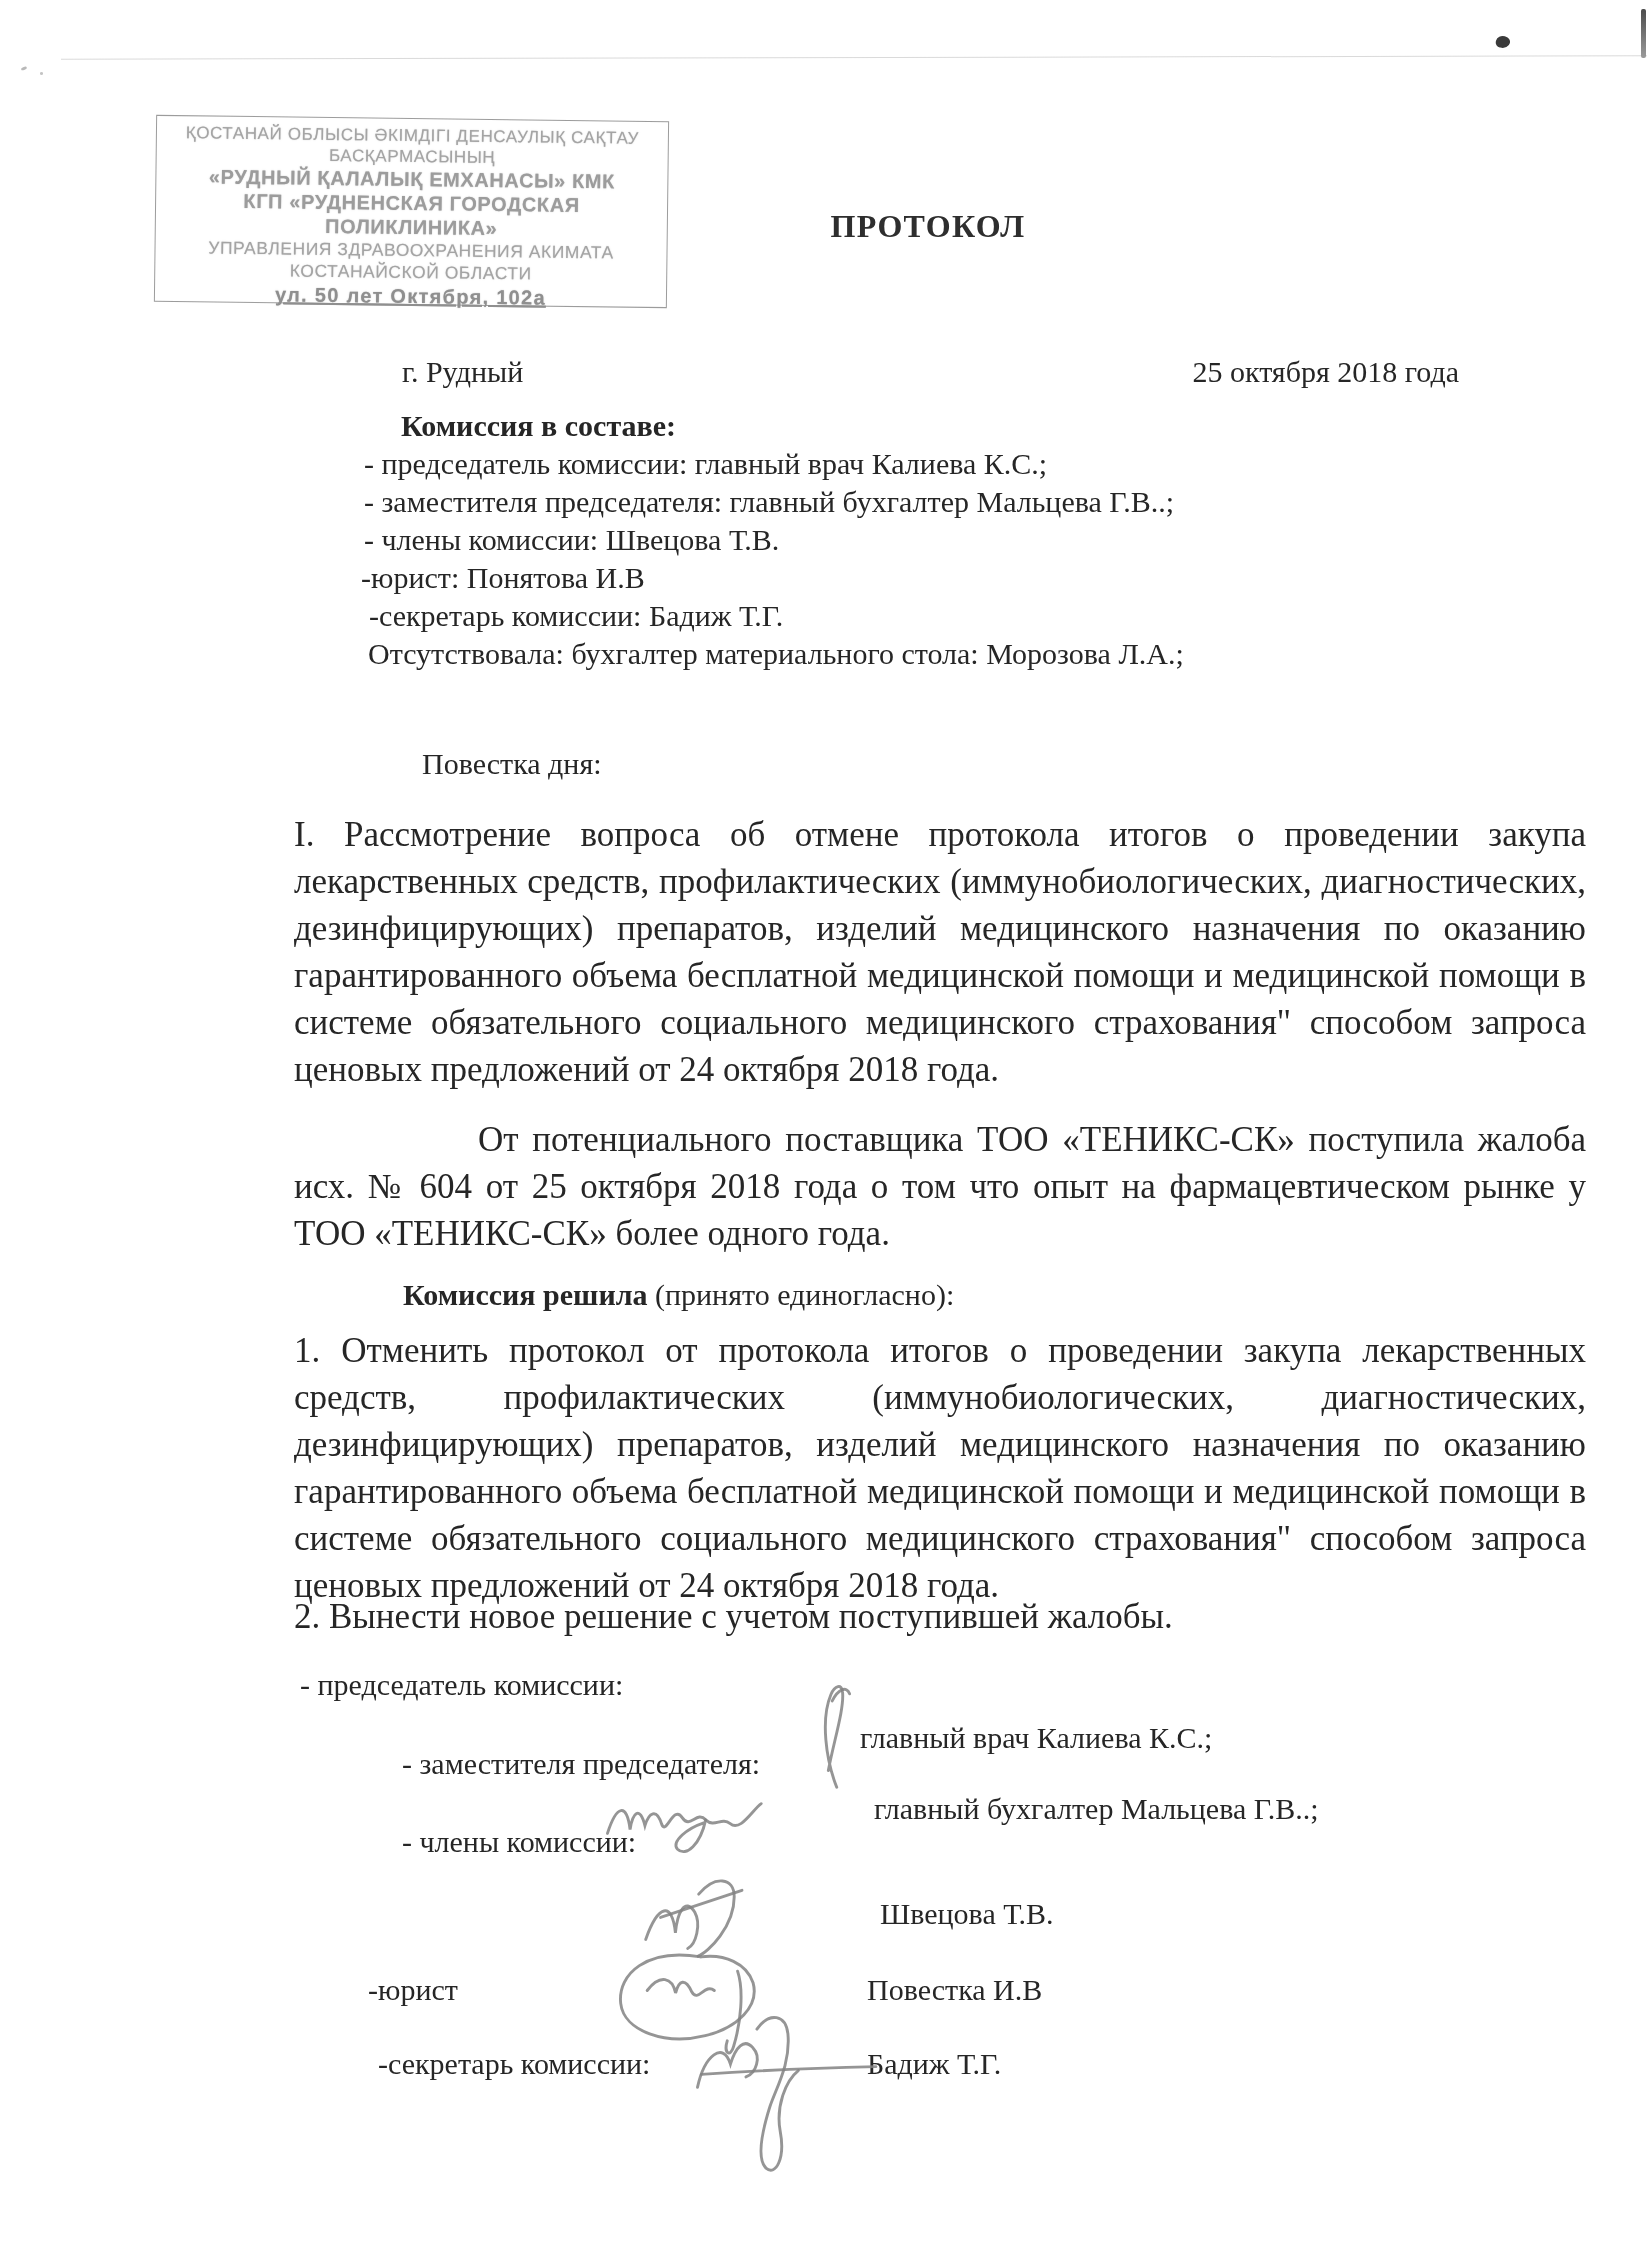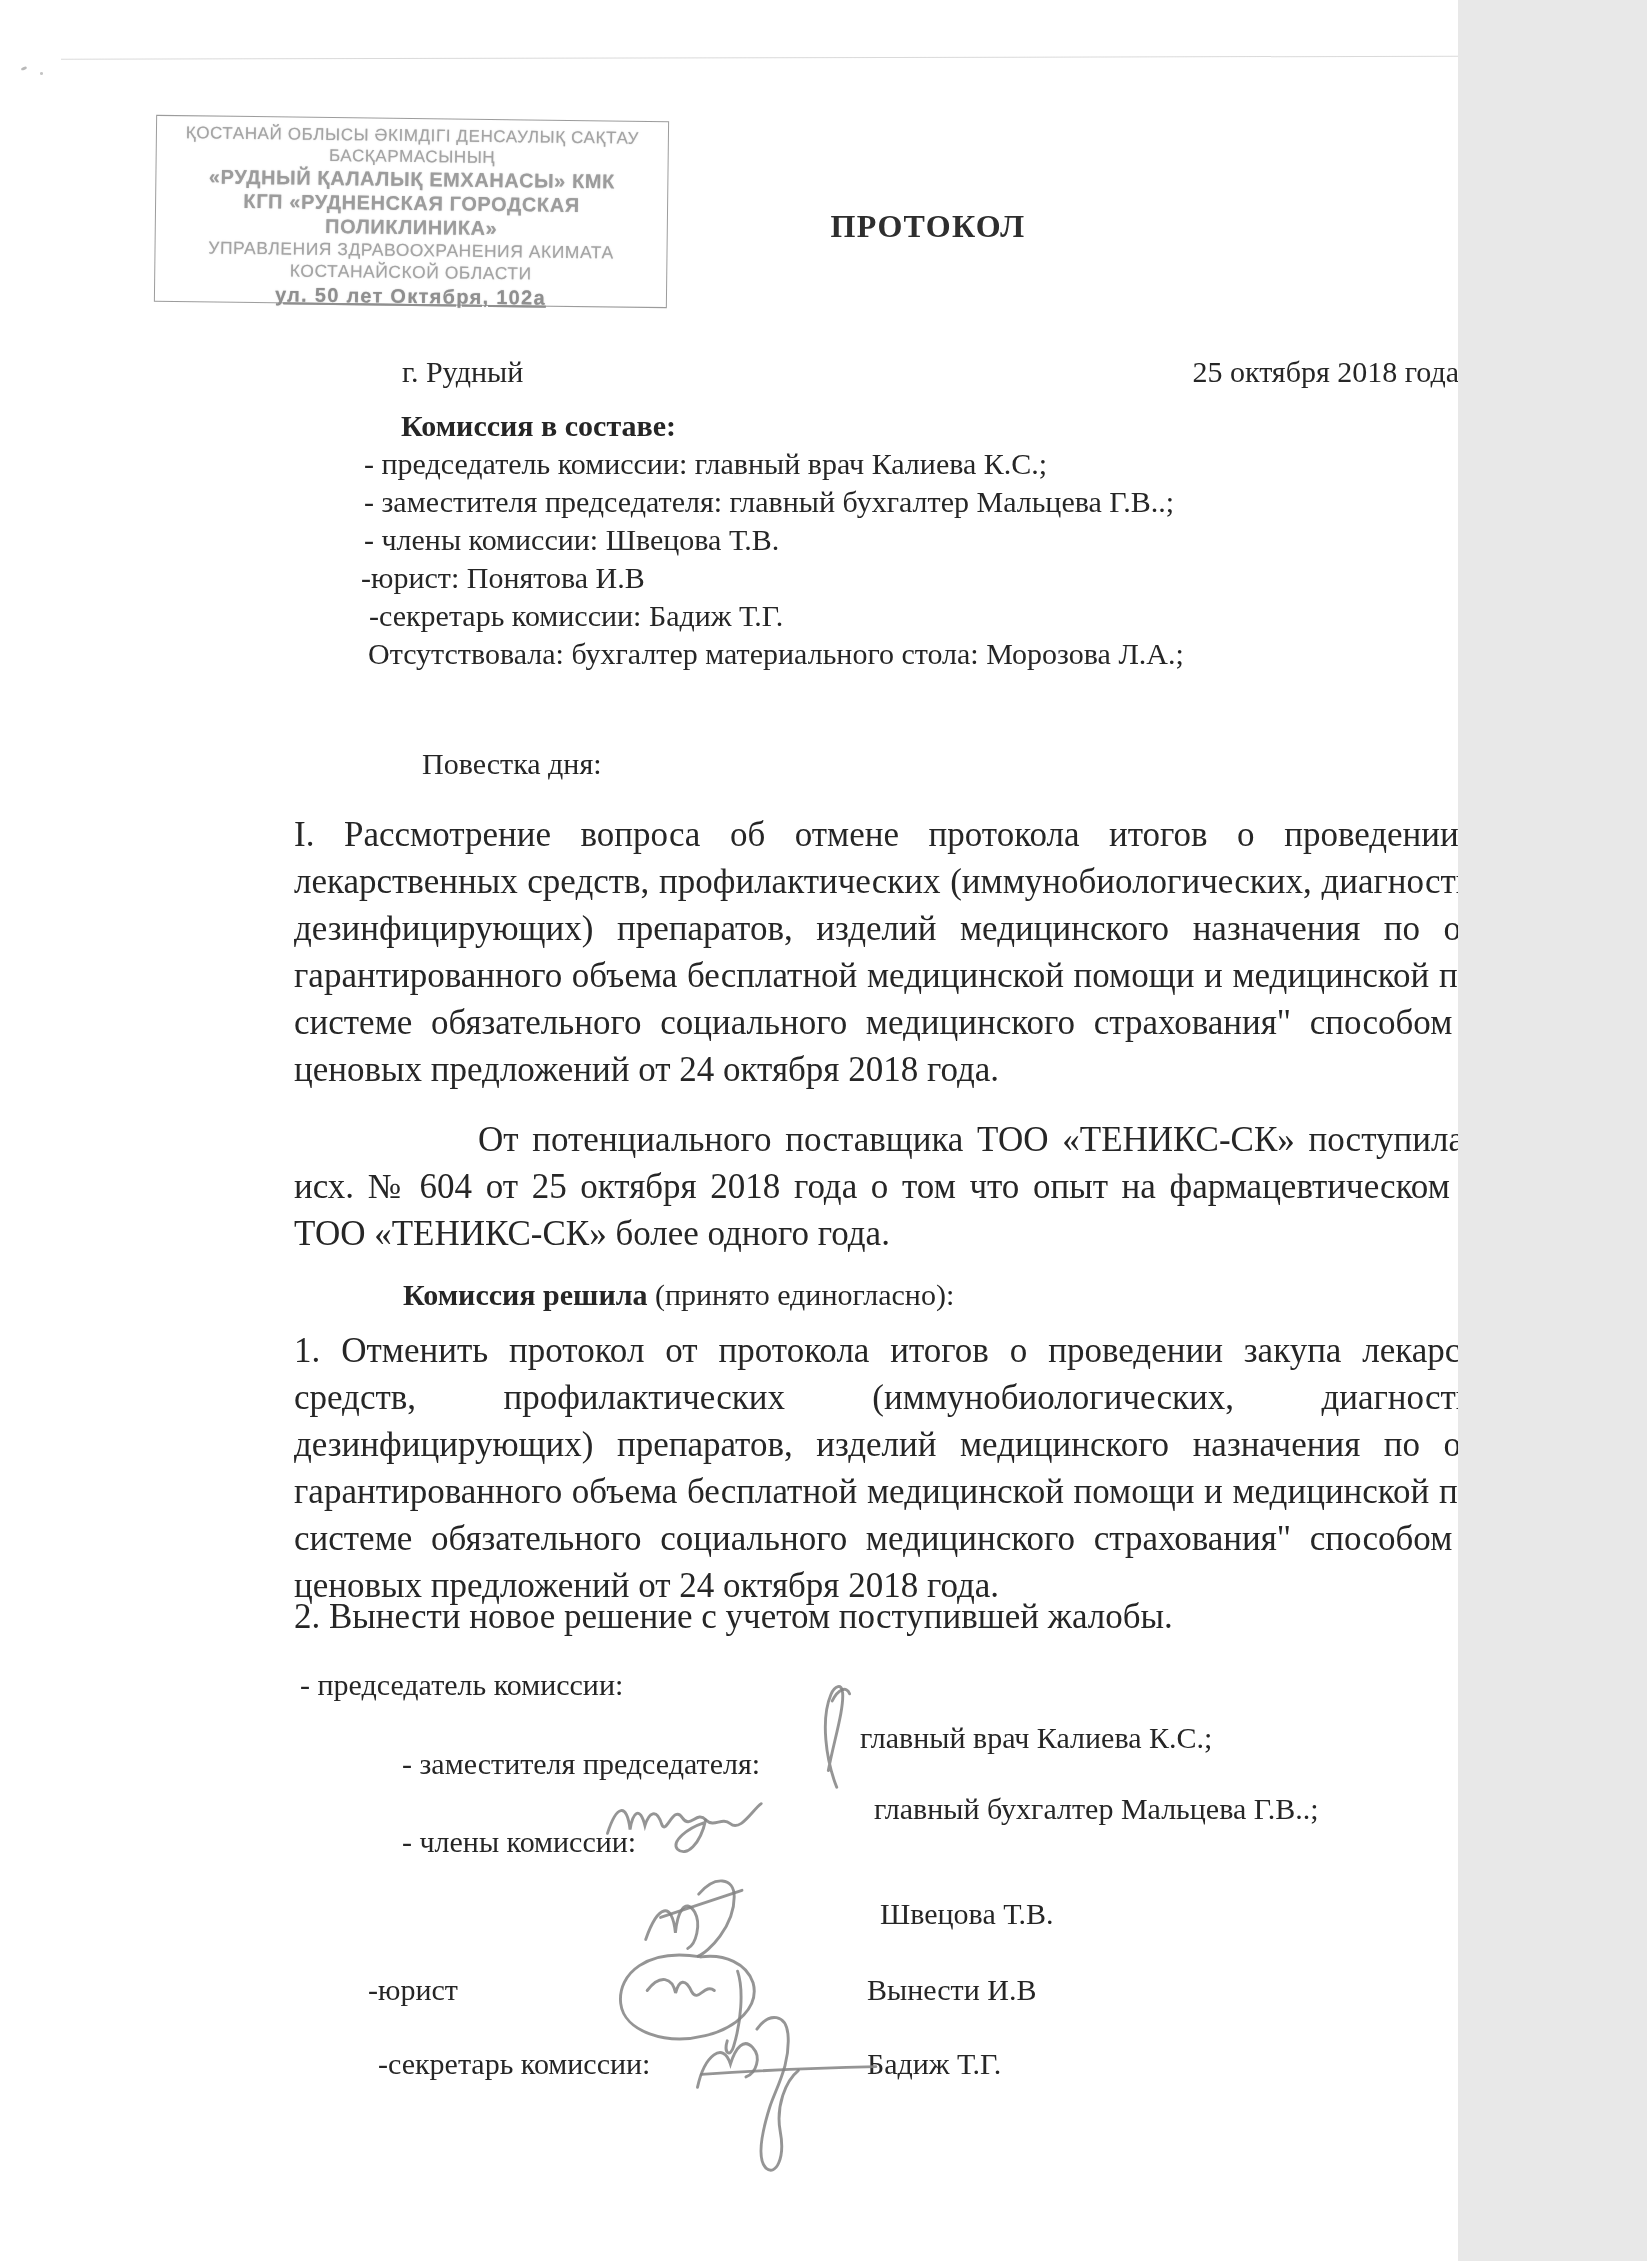--- a/index.html
+++ b/index.html
@@ -1,18 +1,18 @@
 <!DOCTYPE html>
 <html lang="ru" style="font-size:10.3px"><head>
 <meta charset="utf-8">
 <style>
   html,body{margin:0;padding:0;background:#e8e8e8;}
   .page{
     position:relative;
-    width:1458px;height:2261px;
+    width:1647px;height:2261px;
     background:#ffffff;
     overflow:hidden;
     font-family:"Liberation Serif","DejaVu Serif",serif;
     color:#262626;
   }
   
   .scanline{position:absolute;left:61px;top:57px;width:1586px;height:1.3px;
     background:#c6c6c6;opacity:.65;transform:rotate(-.12deg);}
   .inkdot{position:absolute;left:1496px;top:36px;width:13.6px;height:11.6px;
     background:#3a3a3a;border-radius:55% 45% 60% 40%;transform:rotate(15deg);}
@@ -110,21 +110,21 @@
   <div class="sig-label" style="left:300px;top:1668px;">- председатель комиссии:</div>
   <div class="sig-name" style="left:860px;top:1721px;">главный врач Калиева К.С.;</div>
 
   <div class="sig-label" style="left:402px;top:1747px;">- заместителя председателя:</div>
   <div class="sig-name" style="left:874px;top:1792px;">главный бухгалтер Мальцева Г.В..;</div>
 
   <div class="sig-label" style="left:402px;top:1825px;">- члены комиссии:</div>
   <div class="sig-name" style="left:880px;top:1897px;">Швецова Т.В.</div>
 
   <div class="sig-label" style="left:368px;top:1973px;">-юрист</div>
-  <div class="sig-name" style="left:867px;top:1973px;">Вынести И.В</div>
+  <div class="sig-name" style="left:867px;top:1973px;">Повестка И.В</div>
 
   <div class="sig-label" style="left:378px;top:2047px;">-секретарь комиссии:</div>
   <div class="sig-name" style="left:867px;top:2047px;">Бадиж Т.Г.</div>
 
   <svg class="signature" style="left:801px;top:1679px;" width="65" height="116" viewBox="0 0 100 180">
     <path d="M55,168 C38,125 30,62 46,24 C52,10 63,7 64,20 C67,46 50,98 42,142"></path>
     <path d="M48,34 C57,16 70,10 75,23"></path>
   </svg>
 
   <svg class="signature" style="left:601px;top:1783px;" width="168" height="84" viewBox="0 0 260 130">

